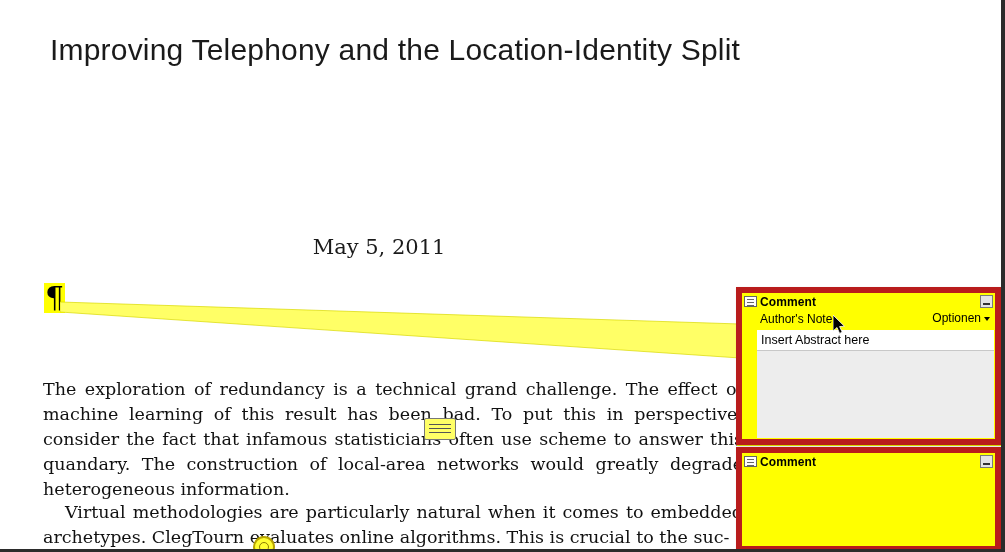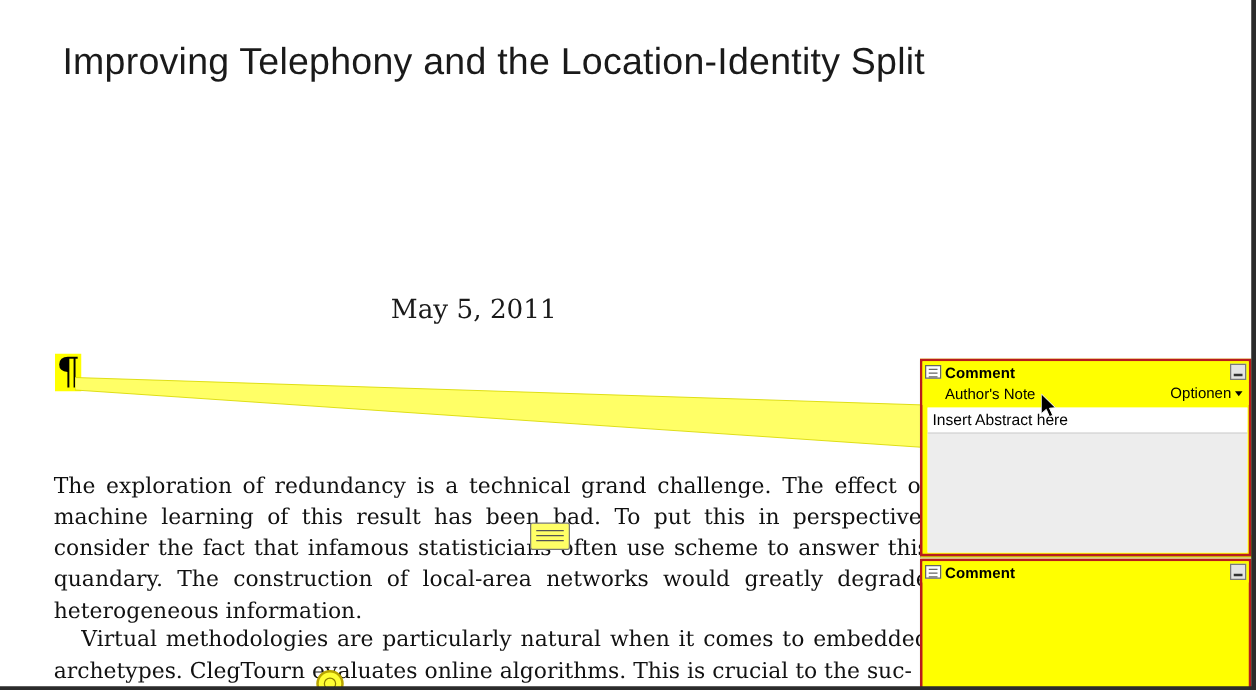--- a/index.html
+++ b/index.html
@@ -165,21 +165,21 @@
     width: 265px;
     height: 265px;
   }
 
   .comment-box {
     position: absolute;
     left: 0;
     width: 265px;
     box-sizing: border-box;
     background: #ffff00;
-    border: 2px solid #b91c1c;
+    border: 6px solid #b91c1c;
     box-shadow: 1px 1px 2px rgba(0,0,0,0.25);
   }
   .comment-box.first { top: 0; height: 158px; }
   .comment-box.second { top: 160px; height: 105px; }
 
   .cb-titlebar {
     position: relative;
     height: 17px;
     background: #ffff00;
     display: flex;
@@ -259,21 +259,21 @@
     display: inline-block;
     margin-left: 3px;
     border-left: 3.5px solid transparent;
     border-right: 3.5px solid transparent;
     border-top: 4px solid #000000;
     vertical-align: middle;
   }
 
   .cb-body {
     position: absolute;
-    left: 4px;
+    left: 15px;
     right: 1px;
     background: #ffffff;
     overflow: hidden;
   }
   .comment-box.first .cb-body { top: 37px; bottom: 1px; }
   .comment-box.second .cb-body { top: 17px; bottom: 1px; }
 
   .cb-line {
     font-family: "Liberation Sans", sans-serif;
     font-size: 12.5px;

